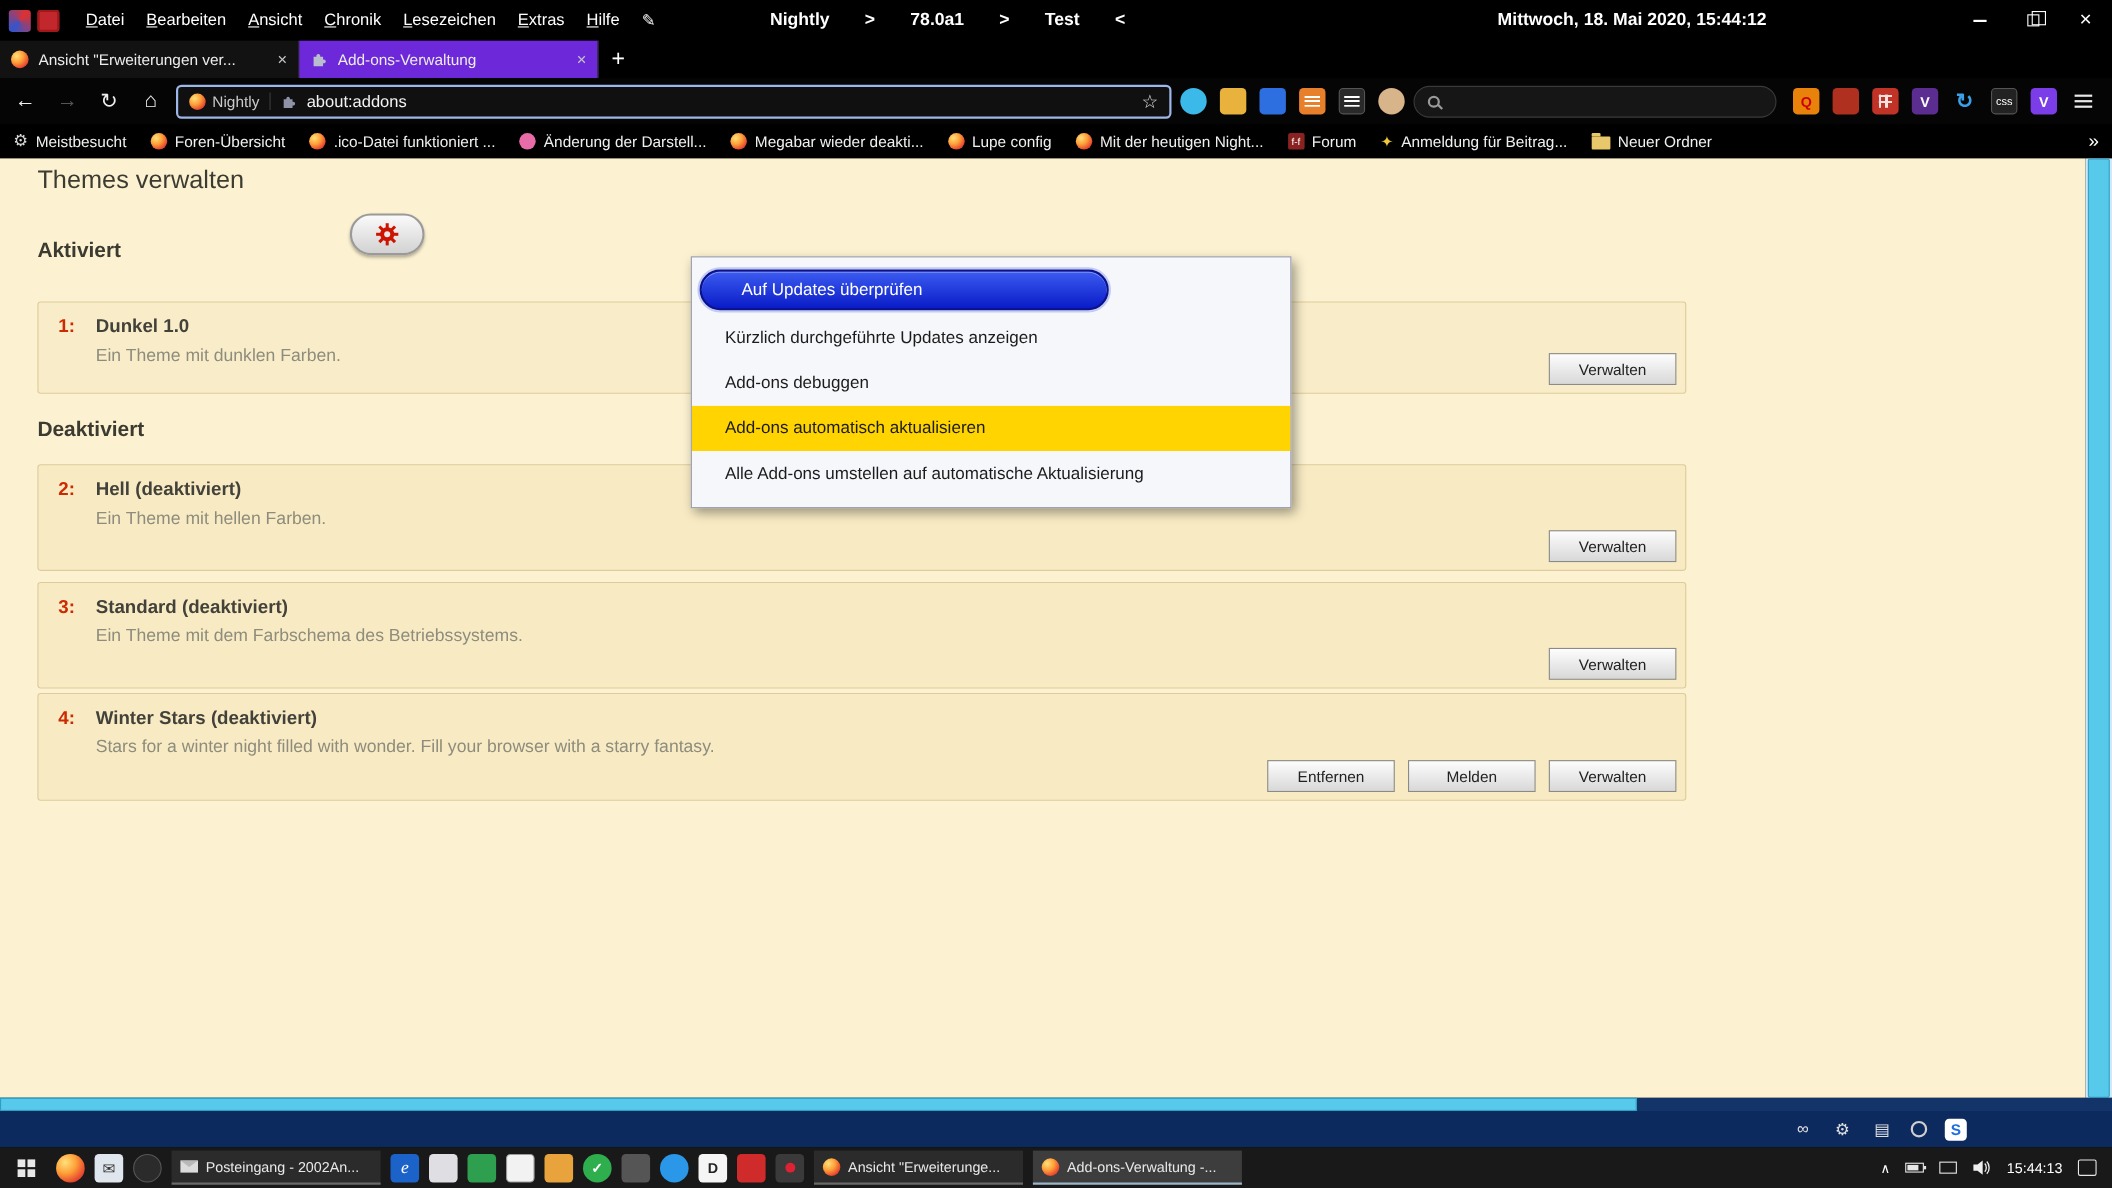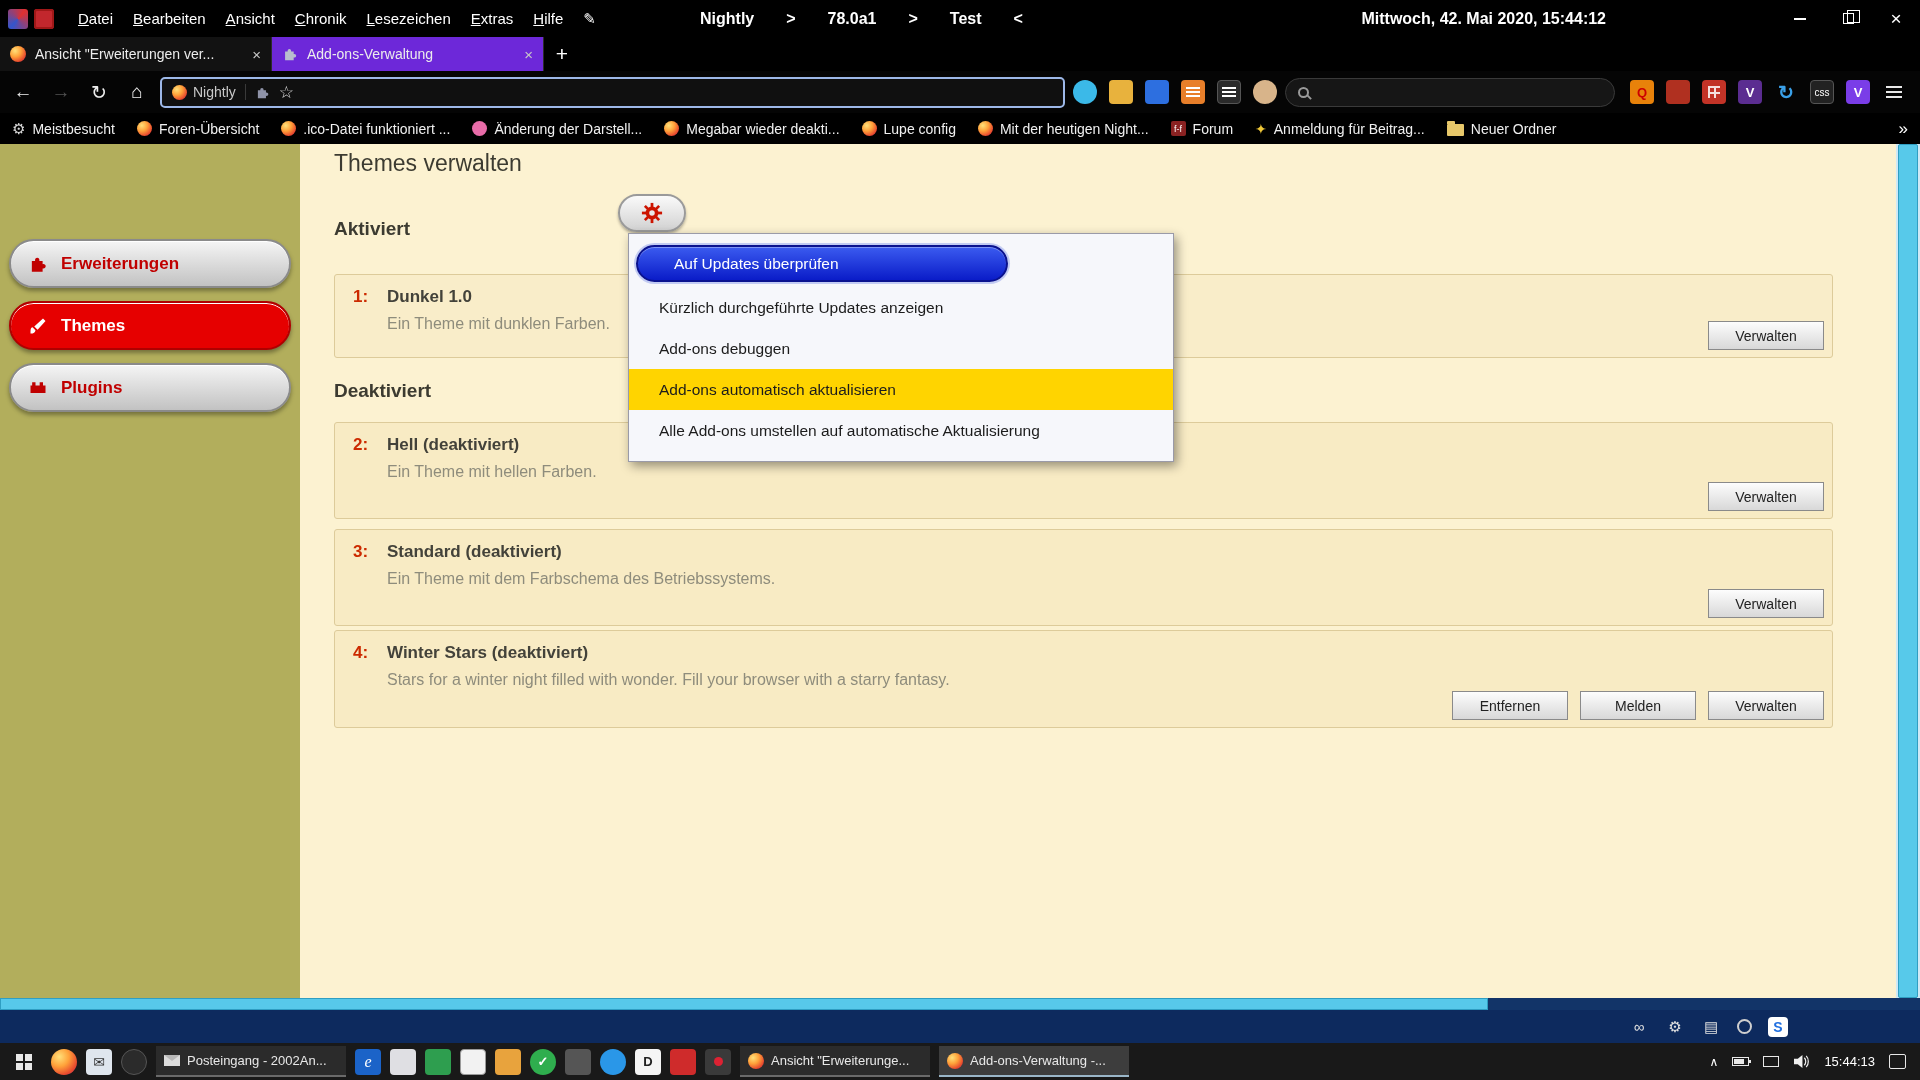--- a/index.html
+++ b/index.html
@@ -221,21 +221,21 @@
   <span class="pencil-ic">✎</span>
   <div class="tb-center">
     <span>Nightly</span>
     <span>&gt;</span>
     <span>78.0a1</span>
     <span>&gt;</span>
     <span>Test</span>
     <span>&lt;</span>
   </div>
   <div class="tb-right">
-    <span class="tb-date">Mittwoch, 42. Mai 2020, 15:44:12</span>
+    <span class="tb-date">Mittwoch, 18. Mai 2020, 15:44:12</span>
     <span class="wc">
         <span class="min-glyph"></span>
       </span>
     <span class="wc">
         <span class="res-glyph"></span>
       </span>
     <span class="wc close-glyph">×</span>
   </div>
 </div>
 
@@ -261,20 +261,21 @@
   <span class="nav-btn">↻</span>
   <span class="nav-btn">⌂</span>
   <div class="urlbar">
     <span class="chip">
       <span class="ffdot"></span>
       <span>Nightly</span>
     </span>
     <svg width="15" height="15" viewBox="0 0 26 24">
         <path fill="#8f93a8" d="M5 8h4.2c-.4-2.6 1-4 2.8-4s3.2 1.4 2.8 4H19v4.2c2.6-.4 4 1 4 2.8s-1.4 3.2-4 2.8V22H5z"></path>
       </svg>
+    <span class="url-text">about:addons</span>
     <span class="star">☆</span>
   </div>
   <div class="mid-icons">
     <span class="ic24 ic-bird"></span>
     <span class="ic24 ic-folder-y"></span>
     <span class="ic24 ic-folder-b"></span>
     <span class="ic24 ic-grid-o"></span>
     <span class="ic24 ic-list"></span>
     <span class="ic24 ic-palette"></span>
   </div>
@@ -336,40 +337,20 @@
       <span>Anmeldung für Beitrag...</span>
     </span>
   <span class="bm">
       <span class="bmic folder"></span>
       <span>Neuer Ordner</span>
     </span>
   <span class="bm-overflow">»</span>
 </div>
 
 <div class="main">
-  <div class="sidebar">
-    <div class="spill">
-      <svg width="20" height="20" viewBox="0 0 26 24">
-          <path fill="#c00000" d="M5 8h4.2c-.4-2.6 1-4 2.8-4s3.2 1.4 2.8 4H19v4.2c2.6-.4 4 1 4 2.8s-1.4 3.2-4 2.8V22H5z"></path>
-        </svg>
-      <span>Erweiterungen</span>
-    </div>
-    <div class="spill active">
-      <svg width="20" height="20" viewBox="0 0 24 24">
-          <path fill="#ffffff" d="M3 21c4 0 5.5-1.2 6-4l-3.5-3.5C3 14 3 16.5 3 21zM7.5 12.5l4 4L21 6l-3-3z"></path>
-        </svg>
-      <span>Themes</span>
-    </div>
-    <div class="spill">
-      <svg width="20" height="20" viewBox="0 0 24 24">
-          <path fill="#c00000" d="M3 9h18v9H3zM5 5h4v4H5zM14 5h4v4h-4z"></path>
-        </svg>
-      <span>Plugins</span>
-    </div>
-  </div>
 
   <div class="content">
     <div class="page-title">Themes verwalten</div>
     <div class="gearbtn">
       <svg width="22" height="22" viewBox="0 0 24 24">
         <g fill="#cc1400">
           <rect x="10.5" y="1" width="3" height="5"></rect>
             <rect x="10.5" y="18" width="3" height="5"></rect>
           <rect x="1" y="10.5" width="5" height="3"></rect>
             <rect x="18" y="10.5" width="5" height="3"></rect>

